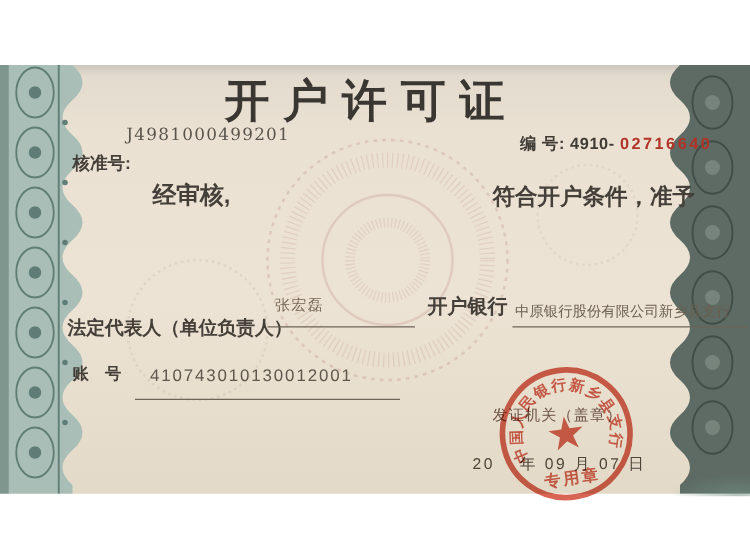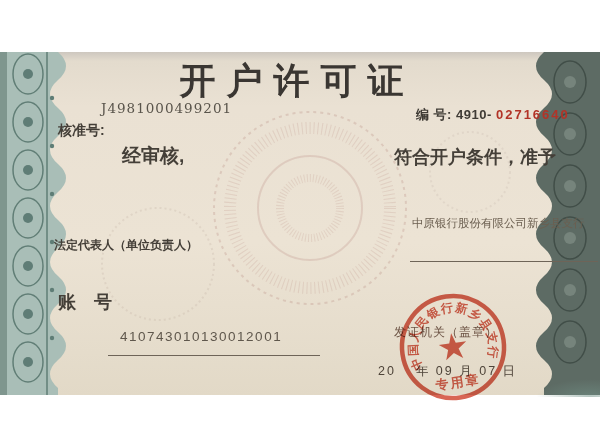--- a/index.html
+++ b/index.html
@@ -29,34 +29,34 @@
   .approval-label { left:58px; top:70px; font-size:14px; }
   .approval-value { position:absolute; left:101px; top:48px; font-size:13.5px; letter-spacing:1px; }
 
   .serial { position:absolute; left:416px; top:54px; font-size:13px; font-weight:bold;
       color:#3f3b35; letter-spacing:.5px;text-align:right; }
   .serial .red { color:#b23327; letter-spacing:2px; }
 
   .review-lead { left:84px; top:91px; font-size:19px;margin-left:38px; }
   .review-tail { left:394px; top:93px; font-size:18px; }
   .permit-line { left:54px; top:132px; font-size:20px; letter-spacing:2px; }
-  .legalrep-label { left:54px; top:185px; font-size:12px; }
+  .legalrep-label { left:54px; top:201px; font-size:15px; }
   .bank-label  { left:342px; top:183px; font-size:16px; }
-  .account-label { left:58px; top:238px; font-size:18px; }
+  .account-label { left:58px; top:238px; font-size:13px; }
 
   .fill-line { position:absolute; border-bottom:1.2px solid #6e6458;
       display:flex; align-items:flex-end; }
   .fill-line span { white-space:nowrap; }
   .company-line { left:170px; top:96px;  width:224px; height:26px; }
   .company-line span { font-size:12px; color:#6e6254; margin:0 0 7px 10px; }
   .name-line    { left:214px; top:176px; width:118px; height:34px; }
   .name-line span { font-size:12px; color:#786a59; margin:0 0 8px 6px; letter-spacing:1px; }
   .bank-line    { left:410px; top:176px; width:188px; height:34px; }
-  .bank-line span { font-size:11.5px; color:#6b5f50; margin:0 0 30px 2px; }
-  .account-line { left:108px; top:236px; width:212px; height:32px;margin-top:36px; }
+  .bank-line span { font-size:11.5px; color:#6b5f50; margin:0 0 4px 2px; }
+  .account-line { left:108px; top:236px; width:212px; height:32px; }
   .account-line span { font-size:13.5px; color:#5f574c; margin:0 0 11px 12px; letter-spacing:1.5px; }
 
   .issuer-label { position:absolute; left:394px; top:272px; font-size:12px;
       color:#6b5243; letter-spacing:1px; white-space:nowrap; }
   .issuer-date  { position:absolute; left:378px; top:291px; font-size:12.5px;
       color:#4e4439; letter-spacing:2px; white-space:nowrap;margin-top:20px; }
 
   .stamp { position:absolute; left:396px; top:238px; width:114px; height:114px;
       z-index:4; mix-blend-mode:multiply; }
 
@@ -141,21 +141,25 @@
       <span>编 号:</span>
       <span>4910-</span>
       <span class="red">02716640</span>
     </div>
 
     <div class="lbl review-lead">经审核,</div>
     <div class="lbl review-tail">符合开户条件，准予</div>
 
 
     <div class="lbl legalrep-label">法定代表人（单位负责人）</div>
+    <div class="fill-line name-line">
+      <span>张宏磊</span>
+    </div>
 
+    <div class="lbl bank-label">开户银行</div>
     <div class="fill-line bank-line">
       <span>中原银行股份有限公司新乡县支行</span>
     </div>
 
     <div class="lbl account-label">账　号</div>
     <div class="fill-line account-line">
       <span>410743010130012001</span>
     </div>
 
     <div class="issuer-label">发证机关（盖章）</div>

